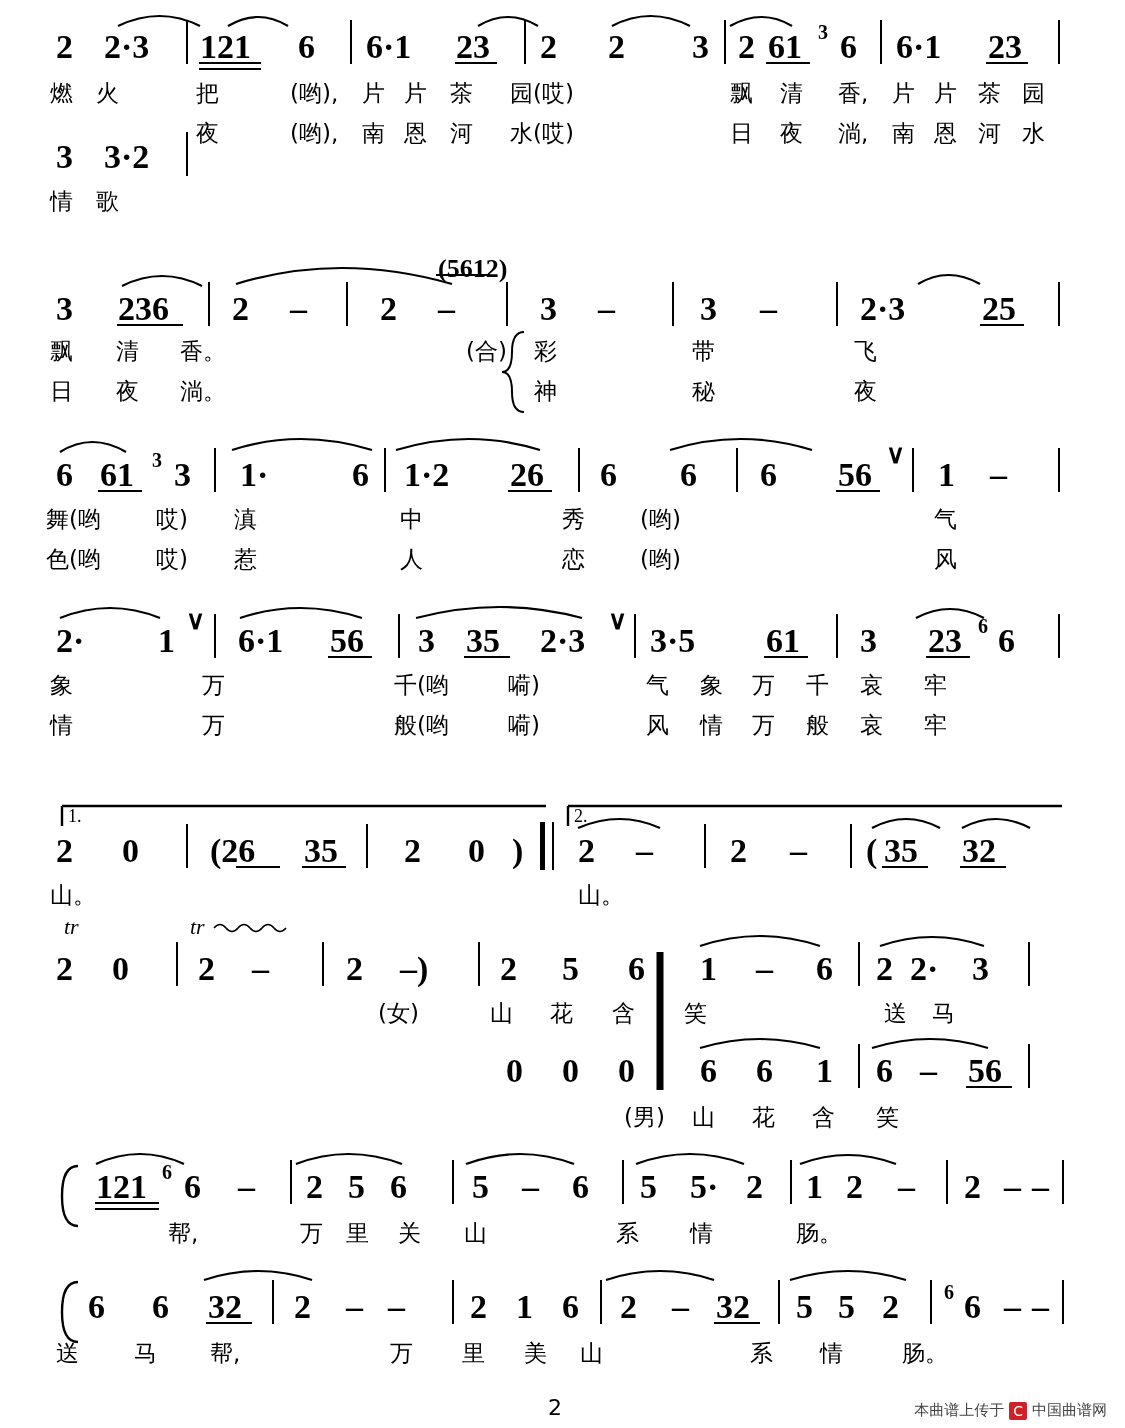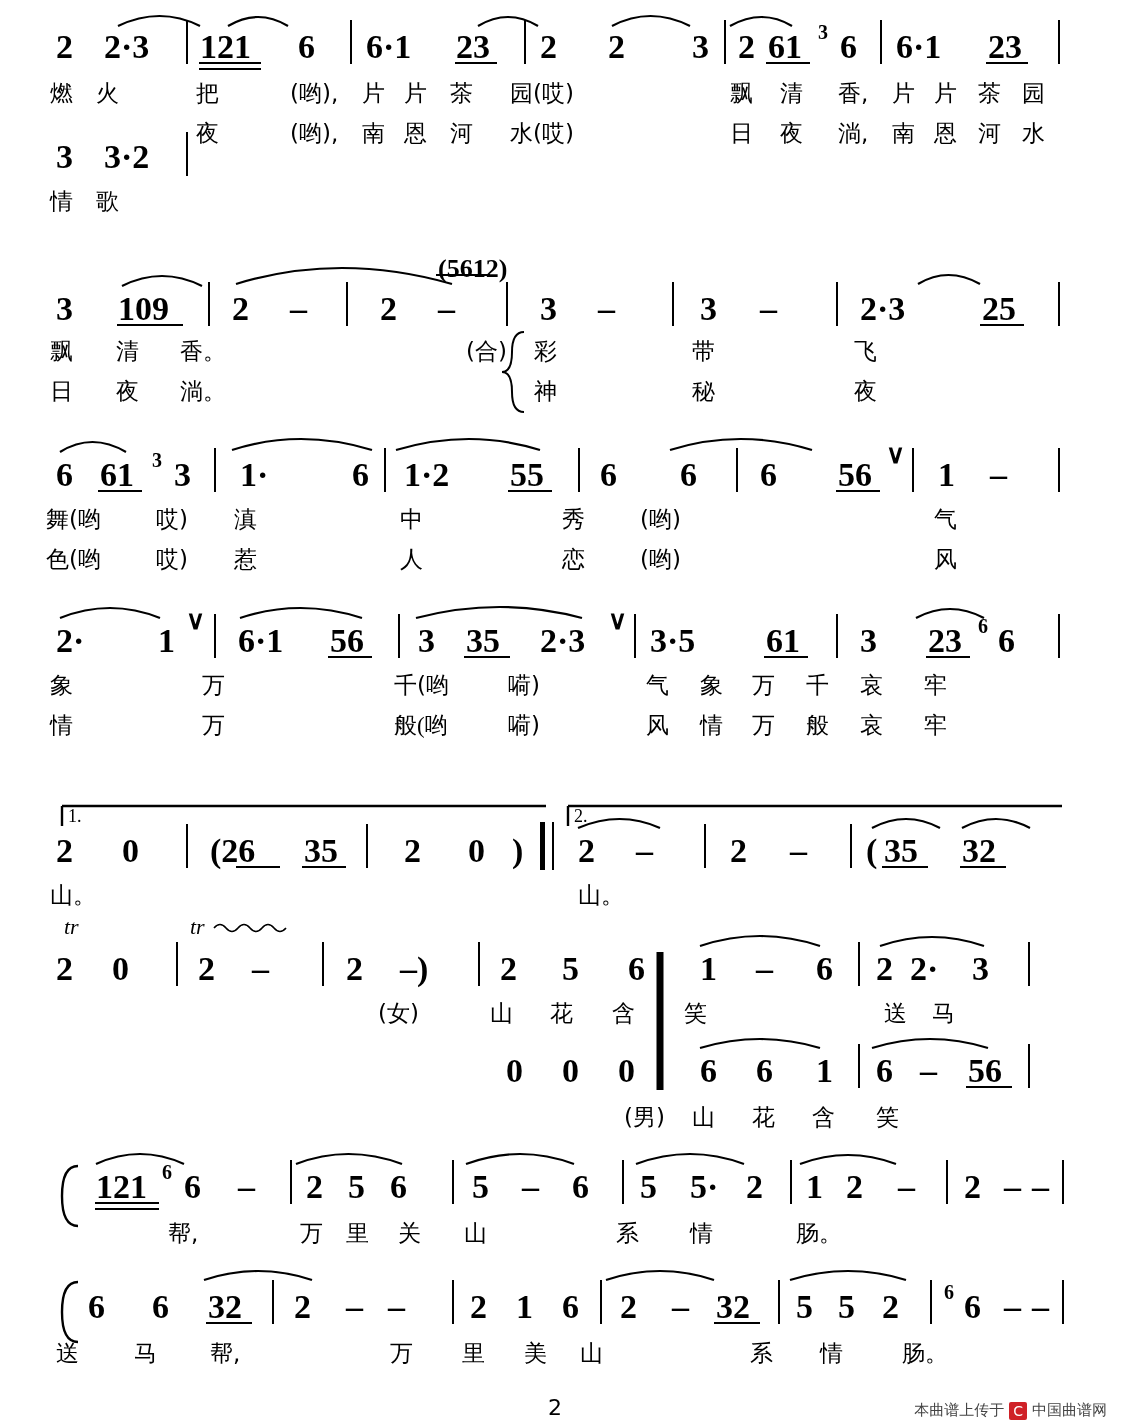--- a/index.html
+++ b/index.html
@@ -221,21 +221,21 @@
   <div class="tok lyr" style="left:978px; top:122px;">河</div>
   <div class="tok lyr" style="left:1022px; top:122px;">水</div>
 
   <div class="tok num" style="left:56px; top:140px;">3</div>
   <div class="tok num" style="left:104px; top:140px;">3·2</div>
   <div class="bar" style="left:186px; top:132px; height:44px;"></div>
   <div class="tok lyr" style="left:50px; top:190px;">情</div>
   <div class="tok lyr" style="left:96px; top:190px;">歌</div>
 
   <div class="tok num" style="left:56px; top:292px;">3</div>
-  <div class="tok num" style="left:118px; top:292px;">109</div>
+  <div class="tok num" style="left:118px; top:292px;">236</div>
   <div class="beam" style="left:117px; top:324px; width:66px;"></div>
   <div class="bar" style="left:208px; top:282px; height:44px;"></div>
   <div class="tok num" style="left:232px; top:292px;">2</div>
   <div class="tok num" style="left:290px; top:292px;">–</div>
   <div class="bar" style="left:346px; top:282px; height:44px;"></div>
   <div class="tok num" style="left:380px; top:292px;">2</div>
   <div class="tok num" style="left:438px; top:292px;">–</div>
   <div class="tok num sm" style="left:438px; top:256px;">(5612)</div>
   <div class="beam" style="left:436px; top:274px; width:54px;"></div>
   <div class="bar" style="left:506px; top:282px; height:44px;"></div>
@@ -268,21 +268,21 @@
   <div class="tok num" style="left:56px; top:458px;">6</div>
   <div class="tok num" style="left:100px; top:458px;">61</div>
   <div class="beam" style="left:98px; top:490px; width:44px;"></div>
   <div class="tok num xs" style="left:152px; top:450px;">3</div>
   <div class="tok num" style="left:174px; top:458px;">3</div>
   <div class="bar" style="left:214px; top:448px; height:44px;"></div>
   <div class="tok num" style="left:240px; top:458px;">1·</div>
   <div class="tok num" style="left:352px; top:458px;">6</div>
   <div class="bar" style="left:384px; top:448px; height:44px;"></div>
   <div class="tok num" style="left:404px; top:458px;">1·2</div>
-  <div class="tok num" style="left:510px; top:458px;">55</div>
+  <div class="tok num" style="left:510px; top:458px;">26</div>
   <div class="beam" style="left:508px; top:490px; width:44px;"></div>
   <div class="bar" style="left:578px; top:448px; height:44px;"></div>
   <div class="tok num" style="left:600px; top:458px;">6</div>
   <div class="tok num" style="left:680px; top:458px;">6</div>
   <div class="bar" style="left:736px; top:448px; height:44px;"></div>
   <div class="tok num" style="left:760px; top:458px;">6</div>
   <div class="tok num" style="left:838px; top:458px;">56</div>
   <div class="beam" style="left:836px; top:490px; width:44px;"></div>
   <div class="tok num sm" style="left:886px; top:442px;">∨</div>
   <div class="bar" style="left:912px; top:448px; height:44px;"></div>
@@ -337,21 +337,21 @@
   <div class="tok lyr" style="left:508px; top:674px;">嗬)</div>
   <div class="tok lyr" style="left:646px; top:674px;">气</div>
   <div class="tok lyr" style="left:700px; top:674px;">象</div>
   <div class="tok lyr" style="left:752px; top:674px;">万</div>
   <div class="tok lyr" style="left:806px; top:674px;">千</div>
   <div class="tok lyr" style="left:860px; top:674px;">哀</div>
   <div class="tok lyr" style="left:924px; top:674px;">牢</div>
 
   <div class="tok lyr" style="left:50px; top:714px;">情</div>
   <div class="tok lyr" style="left:202px; top:714px;">万</div>
-  <div class="tok lyr" style="left:394px; top:714px;font-family:Liberation Serif, serif;">般(哟</div>
+  <div class="tok lyr" style="left:394px; top:714px;">般(哟</div>
   <div class="tok lyr" style="left:508px; top:714px;">嗬)</div>
   <div class="tok lyr" style="left:646px; top:714px;">风</div>
   <div class="tok lyr" style="left:700px; top:714px;">情</div>
   <div class="tok lyr" style="left:752px; top:714px;">万</div>
   <div class="tok lyr" style="left:806px; top:714px;">般</div>
   <div class="tok lyr" style="left:860px; top:714px;">哀</div>
   <div class="tok lyr" style="left:924px; top:714px;">牢</div>
 
   <div class="rep" style="left:68px; top:806px;">1.</div>
   <div class="rep" style="left:574px; top:806px;">2.</div>

